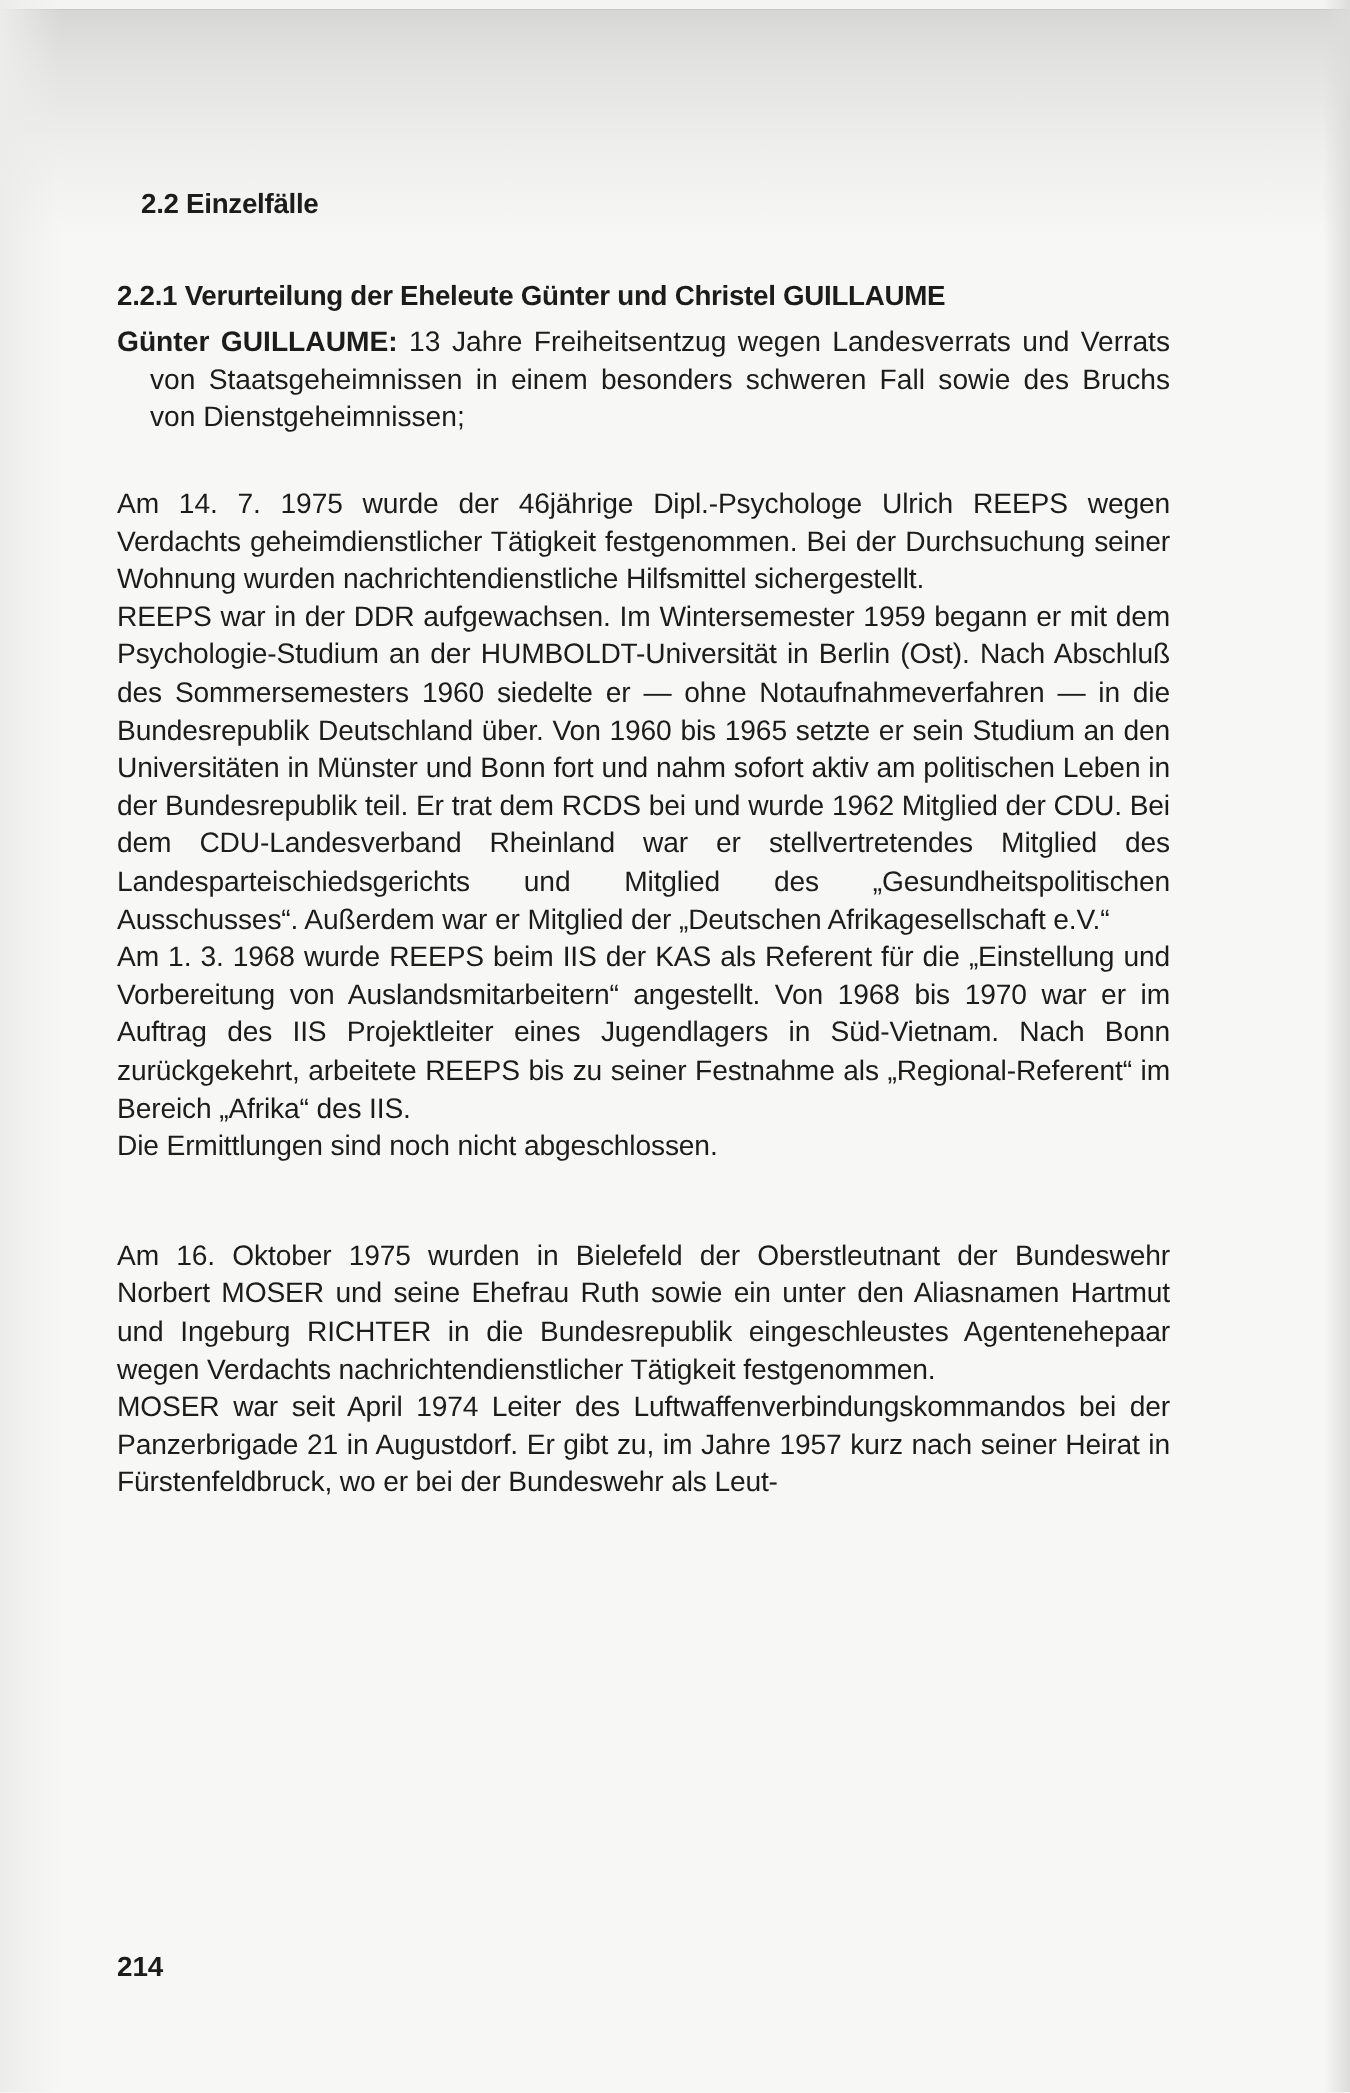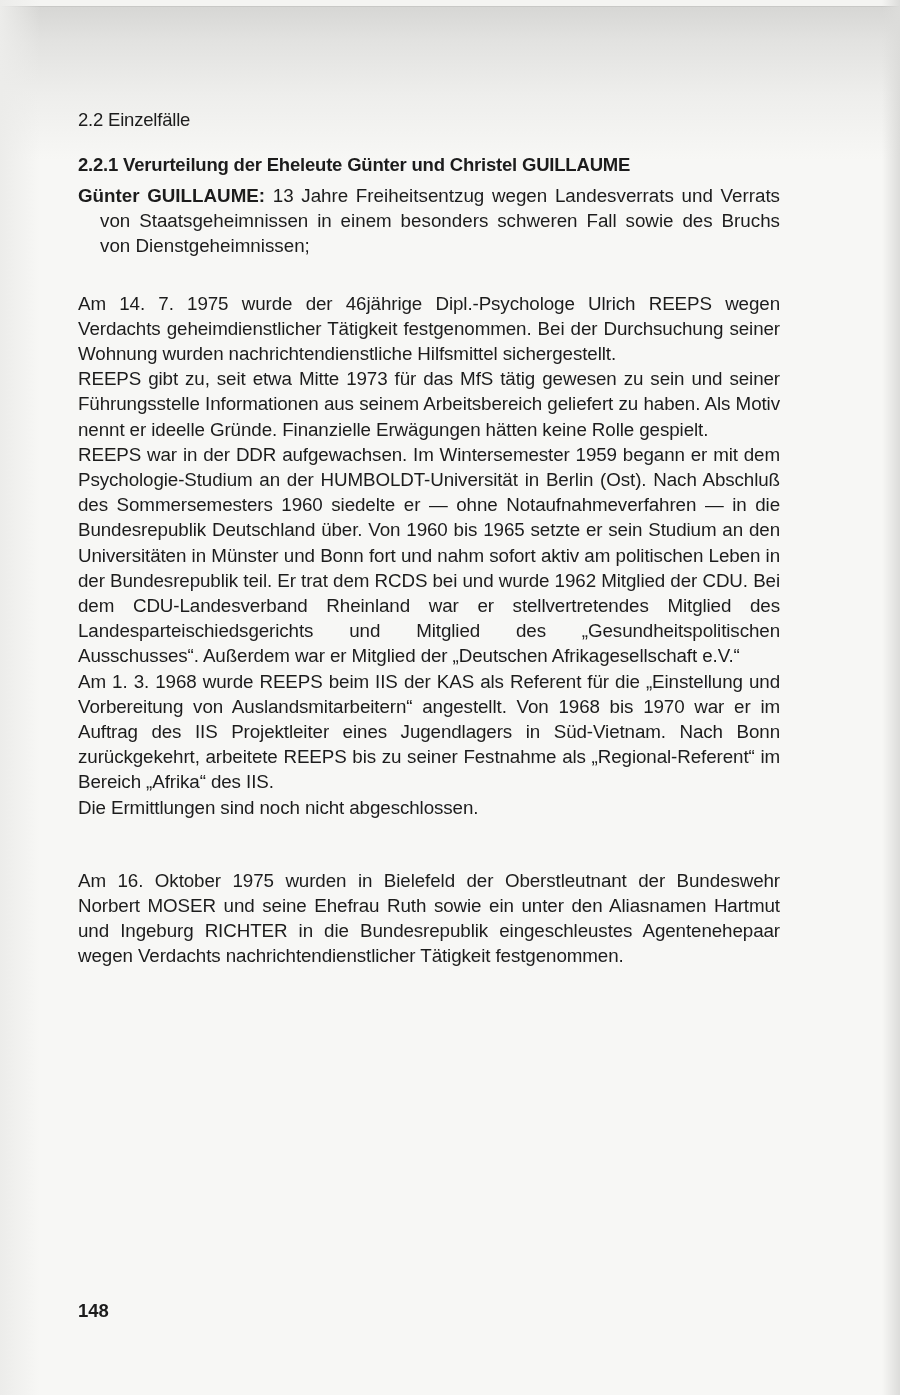--- a/index.html
+++ b/index.html
@@ -36,24 +36,24 @@
       left: 0; top: 0; width: 40px; height: 1395px;
       background: linear-gradient(to left, rgba(247,247,245,0), #ececea);
     }
     .page {
       position: absolute;
       left: 78px;
       top: 108px;
       width: 702px;
     }
     .h2 {
-      font-weight: normal;
+      font-weight: bold;
       font-size: 18.5px;
       letter-spacing: -0.2px;
-      margin: 0;
+      margin: 16px;
       line-height: 24px;
     }
     .h3 {
       font-weight: bold;
       font-size: 18.5px;
       letter-spacing: -0.2px;
       margin: 0;
       line-height: 25px;
     }
     p, .para {
@@ -96,24 +96,24 @@
 
   <h3 class="h3">2.2.1 Verurteilung der Eheleute Günter und Christel GUILLAUME</h3>
   <div style="height:6px"></div>
 
   <div class="verdict"><b>Günter GUILLAUME:</b><span> 13 Jahre Freiheitsentzug wegen Landesverrats und Verrats von Staatsgeheimnissen in einem besonders schweren Fall sowie des Bruchs von Dienstgeheimnissen;</span></div>
 
   <div style="height:22px"></div>
 
   <div style="height:10px"></div>
   <p>Am 14. 7. 1975 wurde der 46jährige Dipl.-Psychologe Ulrich REEPS wegen Verdachts geheimdienstlicher Tätigkeit festgenommen. Bei der Durchsuchung seiner Wohnung wurden nachrichtendienstliche Hilfsmittel sichergestellt.</p>
-  <p>REEPS gibt zu, seit etwa Mitte 1973 für das MfS tätig gewesen zu sein und seiner Führungsstelle Informationen aus seinem Arbeitsbereich geliefert zu haben. Als Motiv nennt er ideelle Gründe. Finanzielle Erwägungen hätten keine Rolle gespielt.</p>
   <p>REEPS war in der DDR aufgewachsen. Im Wintersemester 1959 begann er mit dem Psychologie-Studium an der HUMBOLDT-Universität in Berlin (Ost). Nach Abschluß des Sommersemesters 1960 siedelte er — ohne Notaufnahmeverfahren — in die Bundesrepublik Deutschland über. Von 1960 bis 1965 setzte er sein Studium an den Universitäten in Münster und Bonn fort und nahm sofort aktiv am politischen Leben in der Bundesrepublik teil. Er trat dem RCDS bei und wurde 1962 Mitglied der CDU. Bei dem CDU-Landesverband Rheinland war er stellvertretendes Mitglied des Landesparteischiedsgerichts und Mitglied des „Gesundheitspolitischen Ausschusses“. Außerdem war er Mitglied der „Deutschen Afrikagesellschaft e.V.“</p>
   <p>Am 1. 3. 1968 wurde REEPS beim IIS der KAS als Referent für die „Einstellung und Vorbereitung von Auslandsmitarbeitern“ angestellt. Von 1968 bis 1970 war er im Auftrag des IIS Projektleiter eines Jugendlagers in Süd-Vietnam. Nach Bonn zurückgekehrt, arbeitete REEPS bis zu seiner Festnahme als „Regional-Referent“ im Bereich „Afrika“ des IIS.</p>
   <p>Die Ermittlungen sind noch nicht abgeschlossen.</p>
 
   <div style="height:34px"></div>
 
   <div style="height:14px"></div>
   <p>Am 16. Oktober 1975 wurden in Bielefeld der Oberstleutnant der Bundeswehr Norbert MOSER und seine Ehefrau Ruth sowie ein unter den Aliasnamen Hartmut und Ingeburg RICHTER in die Bundesrepublik eingeschleustes Agentenehepaar wegen Verdachts nachrichtendienstlicher Tätigkeit festgenommen.</p>
+  <p>MOSER war seit April 1974 Leiter des Luftwaffenverbindungskommandos bei der Panzerbrigade 21 in Augustdorf. Er gibt zu, im Jahre 1957 kurz nach seiner Heirat in Fürstenfeldbruck, wo er bei der Bundeswehr als Leut-</p>
 </div>
 
-<div class="page-number">148</div>
+<div class="page-number">214</div>
 
 </body></html>

